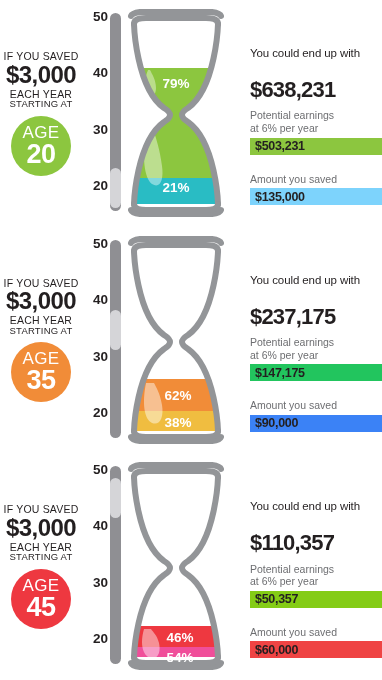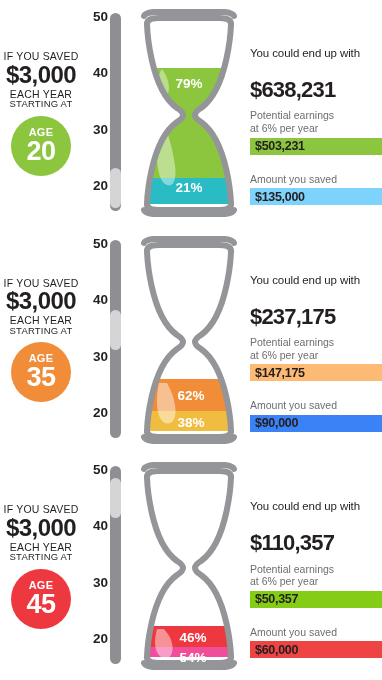--- a/index.html
+++ b/index.html
@@ -54,22 +54,22 @@
     width:60px;height:60px;
     border-radius:50%;
     display:flex;
     flex-direction:column;
     align-items:center;
     justify-content:center;
     color:#ffffff;
     line-height:1;
   }
   .age-circle .age-word{
-    font-size:11px;
-    font-weight:bold;
+    font-size:17px;
+    font-weight:normal;
     letter-spacing:.3px;
     margin-bottom:-1px;
   }
   .age-circle .age-num{
     font-size:27px;
     font-weight:bold;
     letter-spacing:-.5px;
     margin-top:1px;
   }
   
@@ -95,21 +95,21 @@
   }
   .thumb{
     position:absolute;
     left:0; width:11px;
     border-radius:6px;
     background:#d5d5d8;
   }
   
   .hourglass{
     position:absolute;
-    left:133px; top:0;
+    left:120px; top:0;
     width:112px; height:100%;
   }
   .hourglass svg{display:block;}
   .pct{
     fill:#ffffff;
     font-family:"Liberation Sans","DejaVu Sans",sans-serif;
     font-size:13.5px;
     font-weight:bold;
   }
   
@@ -269,21 +269,21 @@
     </svg>
   </div>
 
   <div class="rightcol" style="top:47px">
     <div class="r-kicker">You could end up with</div>
     <div class="r-total">$237,175</div>
     <div class="r-label">
       <span>Potential earnings</span><br>
       <span>at 6% per year</span>
     </div>
-    <div class="r-bar" style="background:#fdba74">$147,175</div>
+    <div class="r-bar" style="background:#22c55e">$147,175</div>
     <div class="r-label">Amount you saved</div>
     <div class="r-bar" style="background:#3b82f6">$90,000</div>
   </div>
 </div>
 
 <div class="panel">
 
   <div class="leftcol">
     <div class="lead">
       <span class="l1">IF YOU SAVED</span>

